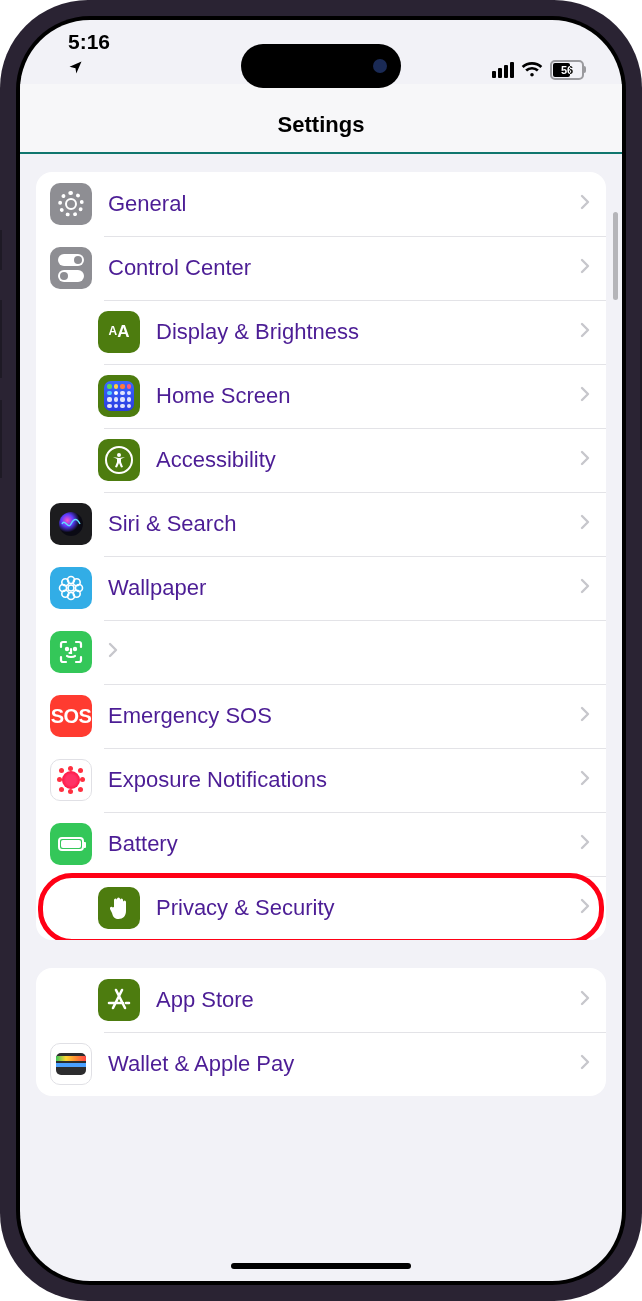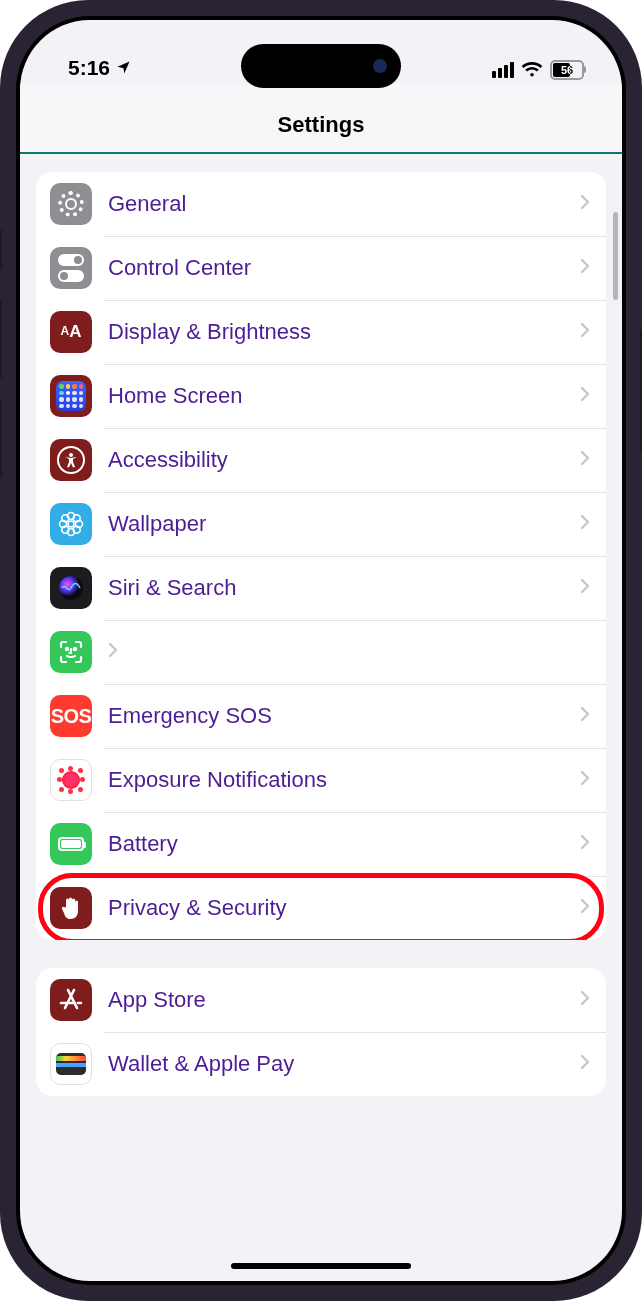--- a/index.html
+++ b/index.html
@@ -54,21 +54,21 @@
 
   .status-bar {
     height: 64px;
     display: flex;
     justify-content: space-between;
     align-items: flex-end;
     padding: 0 38px 4px 48px;
     font-size: 21px;
     font-weight: 600;
   }
-  .status-left { display: flex; align-items: flex-end; gap: 6px; }
+  .status-left { display: flex; align-items: flex-start; gap: 6px; flex-direction: column; }
   .status-right { display: flex; align-items: center; gap: 7px; }
   .loc-arrow{ font-size:17px; display:inline-block; transform: rotate(0deg);}
   .cell-bars{ display:flex; align-items:flex-end; gap:2px;}
   .cell-bars span{ width:4px; background:#000; border-radius:1px;}
   .cell-bars span:nth-child(1){height:7px;}
   .cell-bars span:nth-child(2){height:10px;}
   .cell-bars span:nth-child(3){height:13px;}
   .cell-bars span:nth-child(4){height:16px;}
   .wifi svg{ display:block;}
   .battery{
@@ -138,21 +138,21 @@
   .highlight{
     position:absolute;
     border:5px solid #ff0015;
     border-radius:34px;
     pointer-events:none;
     left:2px; right:2px;
     top:-3px; bottom:-4px;
   }
 
   .ic-gray{ background:#8e8e93;}
-  .ic-blue{ background:#7f1d1d;}
+  .ic-blue{ background:#4d7c0f;margin-left:48px;}
   .ic-cyan{ background:#32ade6;}
   .ic-green{ background:#34c759;}
   .ic-red{ background:#ff3b30;}
   .ic-white{ background:#fff; border:1px solid #e0e0e5;}
   .ic-black{ background:#1c1c1e;}
   .ic-multi{ background:#fff; border:1px solid #e0e0e5;}
 
   .gear-dots{ width:26px;height:26px;border-radius:50%; border:4px dotted #fff; display:flex;align-items:center;justify-content:center;}
   .gear-dots::after{content:"";width:8px;height:8px;border-radius:50%;border:2px solid #fff;}
   .cc{ display:flex;flex-direction:column;gap:4px;}
@@ -302,20 +302,39 @@
                       <path d="M2 5l6 1 6-1-4 2v3l2 5-2 .5L8 11l-2 4.5L4 15l2-5V7z" fill="#fff"></path>
                     </svg>
                   </div>
                 </div>
                 <div class="label">Accessibility</div>
                 <span class="chev"><svg width="10" height="16" viewBox="0 0 10 16">
                     <path d="M2 2l6 6-6 6" stroke="#c7c7cc" stroke-width="2.4" fill="none" stroke-linecap="round" stroke-linejoin="round"></path>
                   </svg></span>
               </div>
               <div class="row" style="position: relative;">
+                <div class="icon ic-black">
+                  <svg width="28" height="28" viewBox="0 0 28 28">
+                    <circle cx="14" cy="14" r="12" fill="url(#sg)"></circle>
+                    <defs>
+                      <radialGradient id="sg" cx="35%" cy="35%">
+                        <stop offset="0%" stop-color="#ff54c8"></stop>
+                        <stop offset="50%" stop-color="#5a3cff"></stop>
+                        <stop offset="100%" stop-color="#0a0a14"></stop>
+                      </radialGradient>
+                    </defs>
+                    <path d="M5 14c3-6 6 6 9 0s6-6 9 0" stroke="#5fe0ff" stroke-width="1.4" fill="none"></path>
+                  </svg>
+                </div>
+                <div class="label">Siri &amp; Search</div>
+                <span class="chev"><svg width="10" height="16" viewBox="0 0 10 16">
+                    <path d="M2 2l6 6-6 6" stroke="#c7c7cc" stroke-width="2.4" fill="none" stroke-linecap="round" stroke-linejoin="round"></path>
+                  </svg></span>
+              </div>
+              <div class="row" style="position: relative;">
                 <div class="icon ic-cyan">
                   <svg width="28" height="28" viewBox="0 0 28 28">
                     <g fill="none" stroke="#fff" stroke-width="1.6">
                       <circle cx="14" cy="14" r="3"></circle>
                       <circle cx="14" cy="6" r="3.5"></circle>
                       <circle cx="14" cy="22" r="3.5"></circle>
                       <circle cx="6" cy="14" r="3.5"></circle>
                       <circle cx="22" cy="14" r="3.5"></circle>
                       <circle cx="8.3" cy="8.3" r="3.5"></circle>
                       <circle cx="19.7" cy="8.3" r="3.5"></circle>
@@ -323,39 +342,20 @@
                       <circle cx="19.7" cy="19.7" r="3.5"></circle>
                     </g>
                   </svg>
                 </div>
                 <div class="label">Wallpaper</div>
                 <span class="chev"><svg width="10" height="16" viewBox="0 0 10 16">
                     <path d="M2 2l6 6-6 6" stroke="#c7c7cc" stroke-width="2.4" fill="none" stroke-linecap="round" stroke-linejoin="round"></path>
                   </svg></span>
               </div>
               <div class="row" style="position: relative;">
-                <div class="icon ic-black">
-                  <svg width="28" height="28" viewBox="0 0 28 28">
-                    <circle cx="14" cy="14" r="12" fill="url(#sg)"></circle>
-                    <defs>
-                      <radialGradient id="sg" cx="35%" cy="35%">
-                        <stop offset="0%" stop-color="#ff54c8"></stop>
-                        <stop offset="50%" stop-color="#5a3cff"></stop>
-                        <stop offset="100%" stop-color="#0a0a14"></stop>
-                      </radialGradient>
-                    </defs>
-                    <path d="M5 14c3-6 6 6 9 0s6-6 9 0" stroke="#5fe0ff" stroke-width="1.4" fill="none"></path>
-                  </svg>
-                </div>
-                <div class="label">Siri &amp; Search</div>
-                <span class="chev"><svg width="10" height="16" viewBox="0 0 10 16">
-                    <path d="M2 2l6 6-6 6" stroke="#c7c7cc" stroke-width="2.4" fill="none" stroke-linecap="round" stroke-linejoin="round"></path>
-                  </svg></span>
-              </div>
-              <div class="row" style="position: relative;">
                 <div class="icon ic-green">
                   <svg width="28" height="28" viewBox="0 0 28 28">
                     <g stroke="#fff" stroke-width="2.2" fill="none" stroke-linecap="round">
                       <path d="M4 9V6a2 2 0 012-2h3M24 9V6a2 2 0 00-2-2h-3M4 19v3a2 2 0 002 2h3M24 19v3a2 2 0 01-2 2h-3"></path>
                       <circle cx="10" cy="11" r="1.1" fill="#fff"></circle>
                       <circle cx="18" cy="11" r="1.1" fill="#fff"></circle>
                       <path d="M14 11v4h-1.5M10 18c1.3 1.3 6.7 1.3 8 0"></path>
                     </g>
                   </svg>
                 </div>

